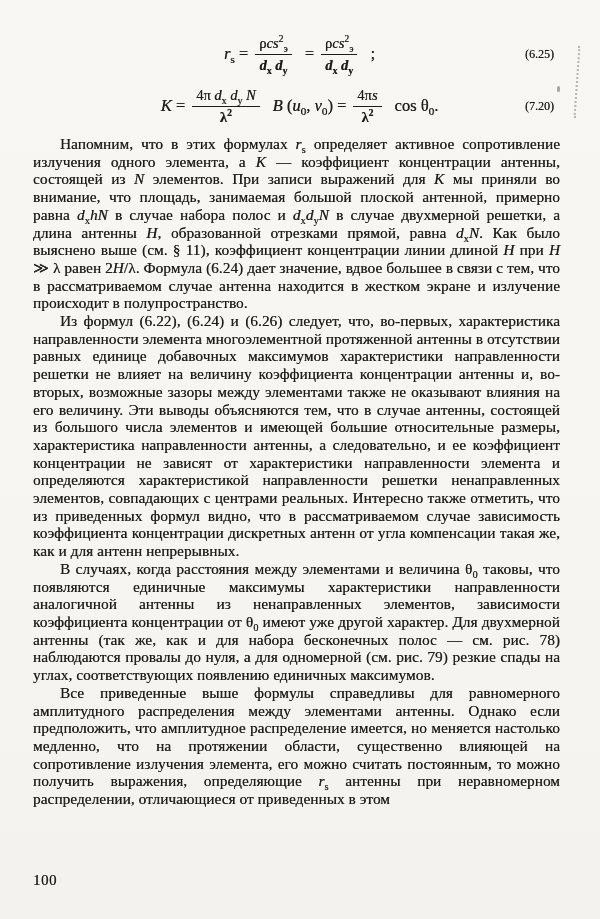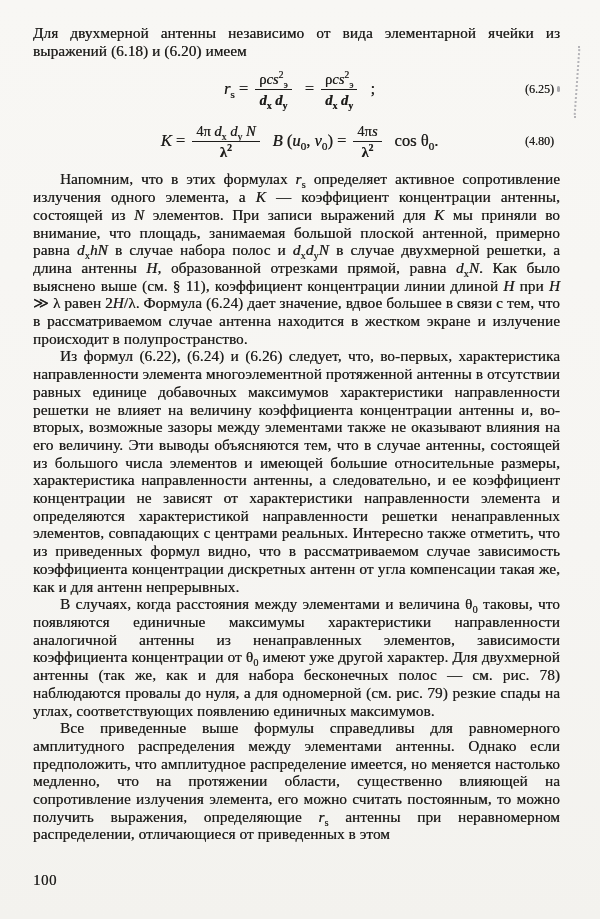--- a/index.html
+++ b/index.html
@@ -58,21 +58,20 @@
     position:absolute; left:557px; top:86px; width:3px; height:6px;
     background:rgba(70,70,85,0.45); border-radius:2px;
   }
 </style>
 </head>
 <body>
 
 <div class="page">
   <div class="content">
 
-    <p class="para no-indent">Для двухмерной антенны независимо от вида элементарной ячейки из выражений (6.18) и (6.20) имеем</p>
 
     <div class="eq-block">
 
       <div class="eq-row">
         <span class="eq-body">
           <span class="tok"><i>r</i><sub>s</sub> =</span>
           <span class="frac">
             <span class="num">ρ<i>cs</i><sup>2</sup><sub>э</sub></span>
             <span class="den"><i>d</i><sub>x</sub> <i>d</i><sub>y</sub></span>
           </span>
@@ -93,21 +92,21 @@
             <span class="num">4π <i>d</i><sub>x</sub> <i>d</i><sub>y</sub> <i>N</i></span>
             <span class="den">λ<sup>2</sup></span>
           </span>
           <span class="tok"><i>B</i> (<i>u</i><sub>0</sub>, <i>v</i><sub>0</sub>) =</span>
           <span class="frac">
             <span class="num">4π<i>s</i></span>
             <span class="den">λ<sup>2</sup></span>
           </span>
           <span class="tok">cos θ<sub>0</sub>.</span>
         </span>
-        <span class="eq-tag">(4.80)</span>
+        <span class="eq-tag">(7.20)</span>
       </div>
 
     </div>
 
     <p class="para">Напомним, что в этих формулах <i>r</i><sub>s</sub> определяет активное сопротивление излучения одного элемента, а <i>K</i> — коэффициент концентрации антенны, состоящей из <i>N</i> элементов. При записи выражений для <i>K</i> мы приняли во внимание, что площадь, занимаемая большой плоской антенной, примерно равна <i>d</i><sub>x</sub><i>hN</i> в случае набора полос и <i>d</i><sub>x</sub><i>d</i><sub>y</sub><i>N</i> в случае двухмерной решетки, а длина антенны <i>H</i>, образованной отрезками прямой, равна <i>d</i><sub>x</sub><i>N</i>. Как было выяснено выше (см. § 11), коэффициент концентрации линии длиной <i>H</i> при <i>H</i> ≫ λ равен 2<i>H</i>/λ. Формула (6.24) дает значение, вдвое большее в связи с тем, что в рассматриваемом случае антенна находится в жестком экране и излучение происходит в полупространство.</p>
     <p class="para">Из формул (6.22), (6.24) и (6.26) следует, что, во-первых, характеристика направленности элемента многоэлементной протяженной антенны в отсутствии равных единице добавочных максимумов характеристики направленности решетки не влияет на величину коэффициента концентрации антенны и, во-вторых, возможные зазоры между элементами также не оказывают влияния на его величину. Эти выводы объясняются тем, что в случае антенны, состоящей из большого числа элементов и имеющей большие относительные размеры, характеристика направленности антенны, а следовательно, и ее коэффициент концентрации не зависят от характеристики направленности элемента и определяются характеристикой направленности решетки ненаправленных элементов, совпадающих с центрами реальных. Интересно также отметить, что из приведенных формул видно, что в рассматриваемом случае зависимость коэффициента концентрации дискретных антенн от угла компенсации такая же, как и для антенн непрерывных.</p>
     <p class="para">В случаях, когда расстояния между элементами и величина θ<sub>0</sub> таковы, что появляются единичные максимумы характеристики направленности аналогичной антенны из ненаправленных элементов, зависимости коэффициента концентрации от θ<sub>0</sub> имеют уже другой характер. Для двухмерной антенны (так же, как и для набора бесконечных полос — см. рис. 78) наблюдаются провалы до нуля, а для одномерной (см. рис. 79) резкие спады на углах, соответствующих появлению единичных максимумов.</p>
     <p class="para">Все приведенные выше формулы справедливы для равномерного амплитудного распределения между элементами антенны. Однако если предположить, что амплитудное распределение имеется, но меняется настолько медленно, что на протяжении области, существенно влияющей на сопротивление излучения элемента, его можно считать постоянным, то можно получить выражения, определяющие <i>r</i><sub>s</sub> антенны при неравномерном распределении, отличающиеся от приведенных в этом</p>
 
   </div>

